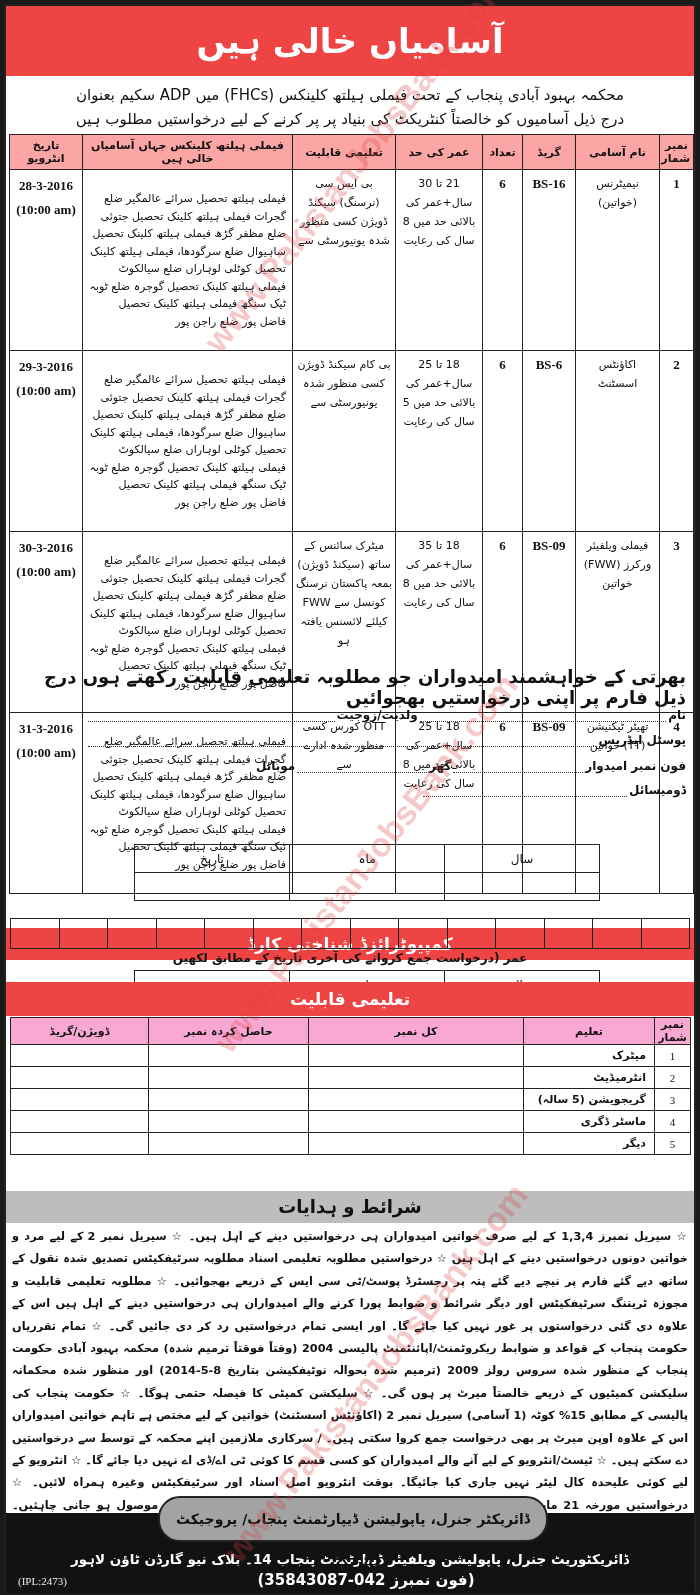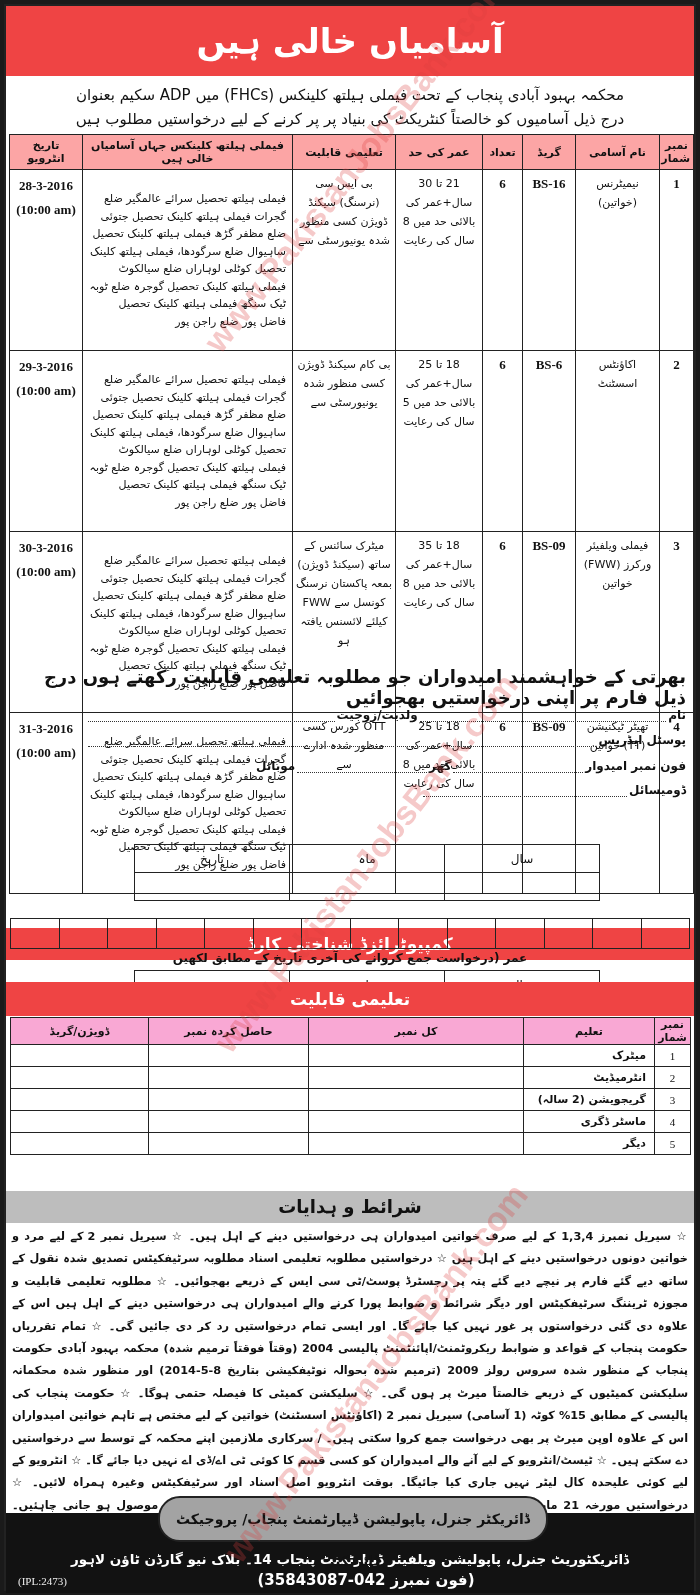--- a/index.html
+++ b/index.html
@@ -246,21 +246,21 @@
           <td></td>
           <td></td>
           <td></td>
           <td class="level urdu">انٹرمیڈیٹ</td>
           <td class="sn">2</td>
         </tr>
       <tr>
           <td></td>
           <td></td>
           <td></td>
-          <td class="level urdu">گریجویشن (2 سالہ)</td>
+          <td class="level urdu">گریجویشن (5 سالہ)</td>
           <td class="sn">3</td>
         </tr>
       <tr>
           <td></td>
           <td></td>
           <td></td>
           <td class="level urdu">ماسٹر ڈگری</td>
           <td class="sn">4</td>
         </tr>
       <tr>

